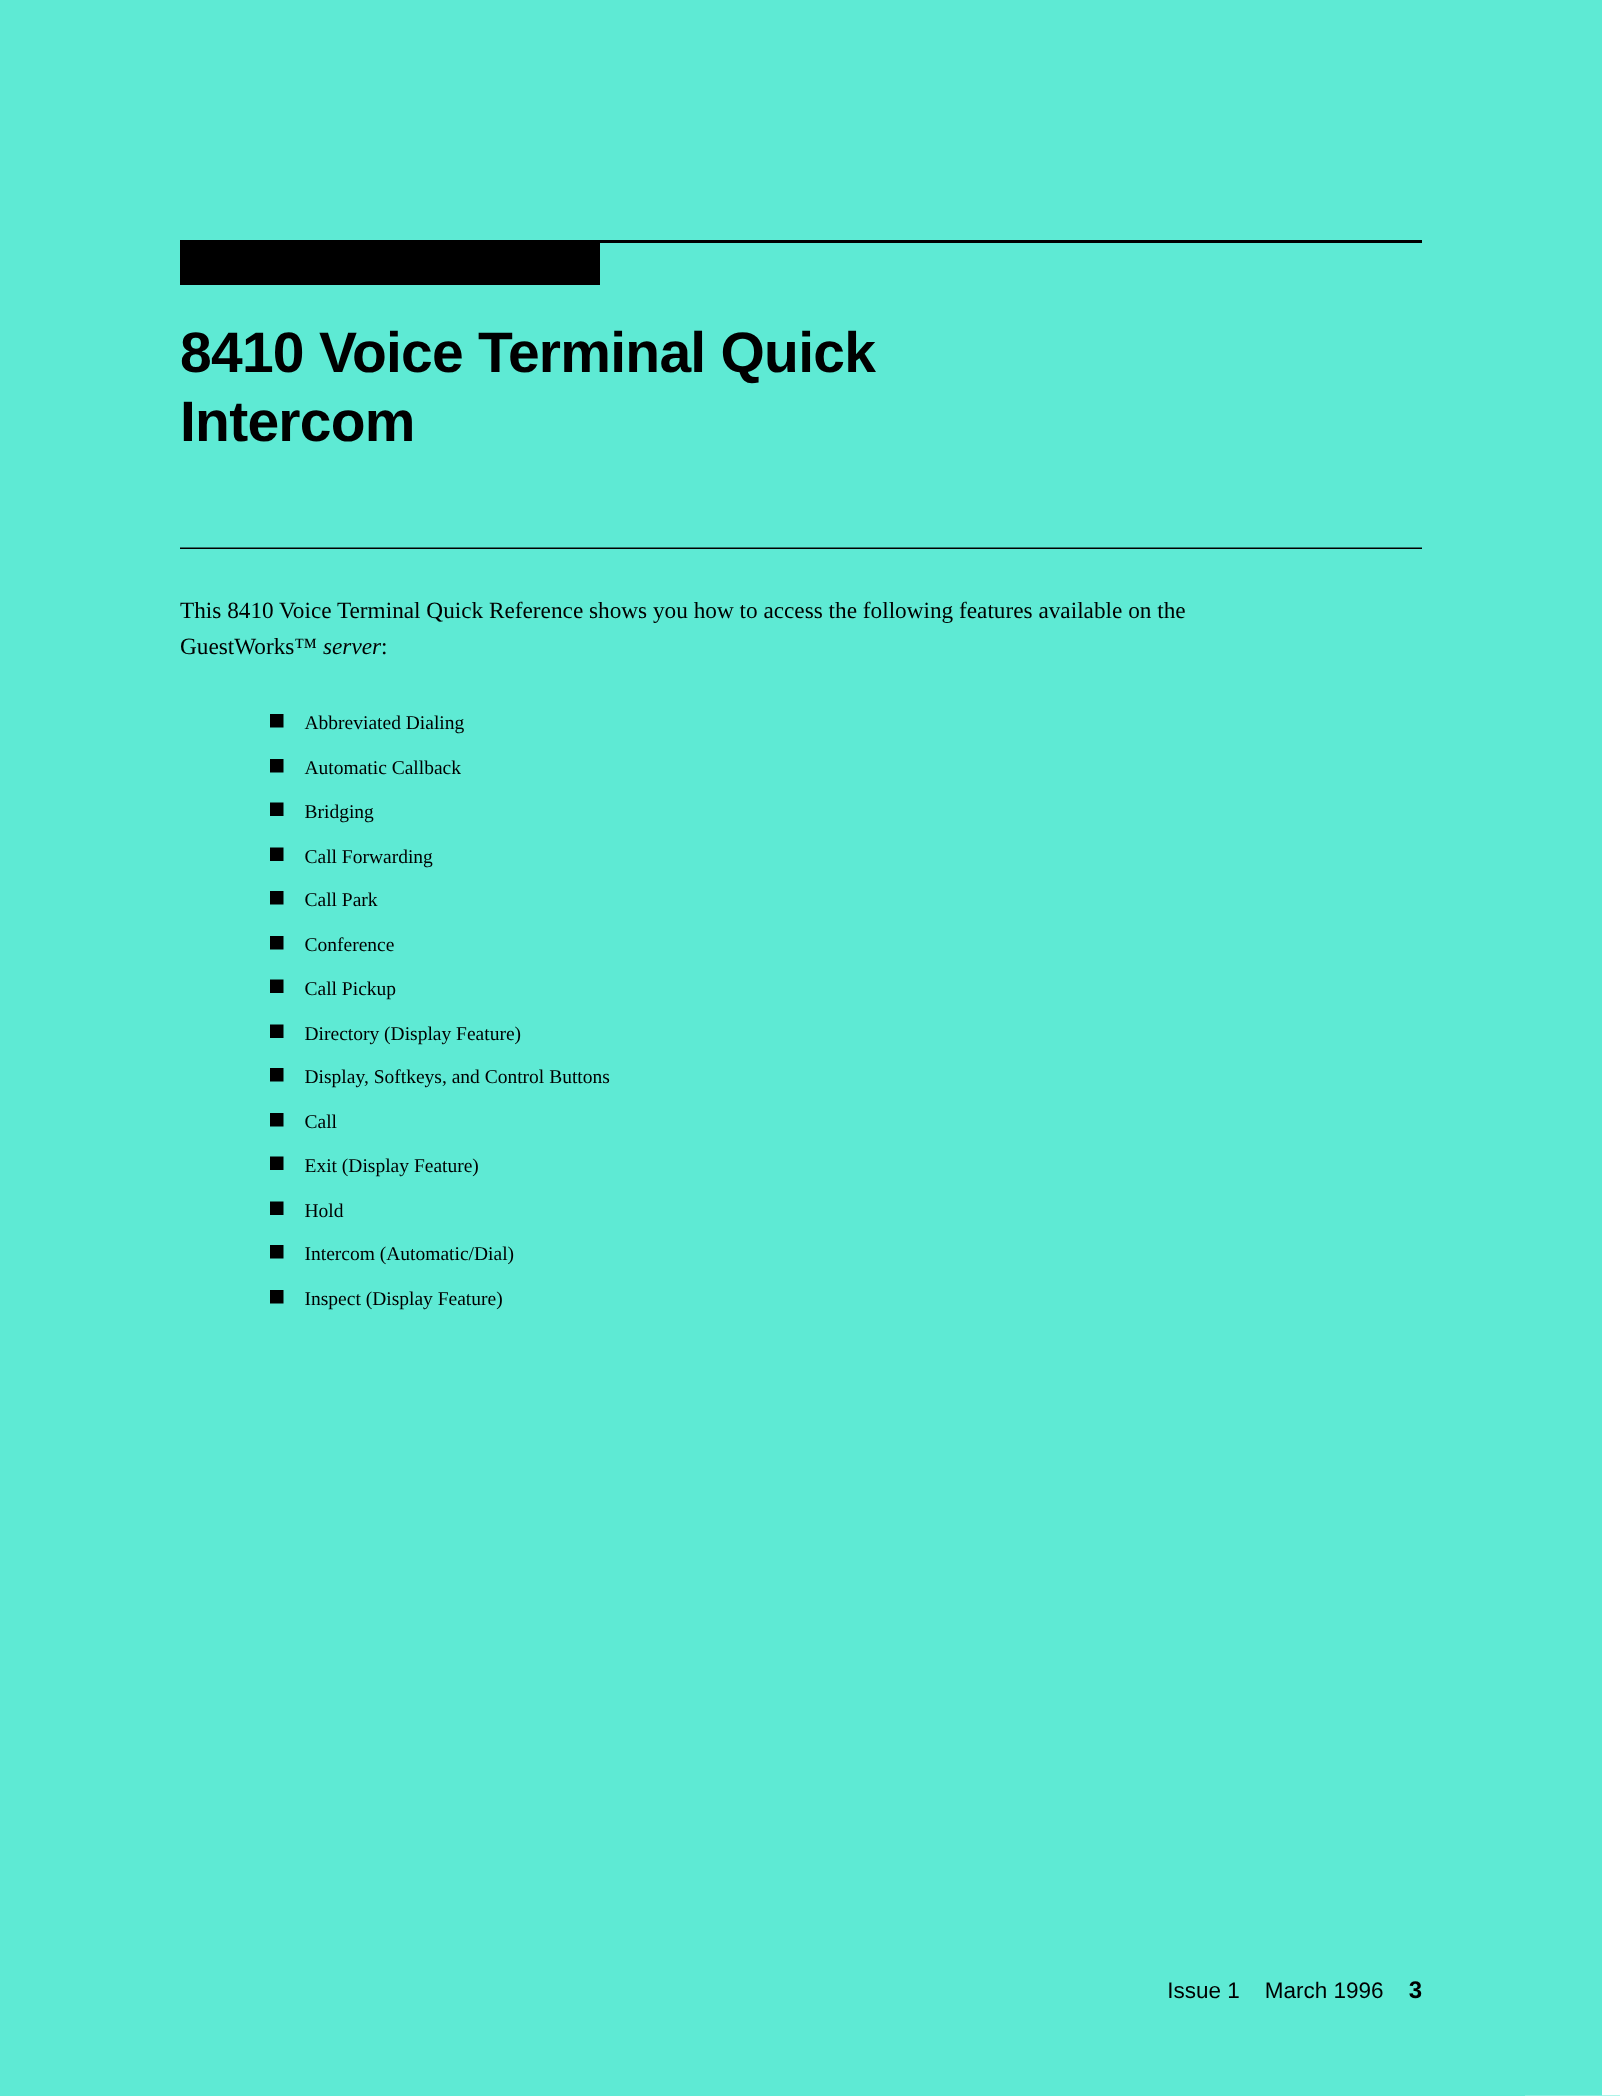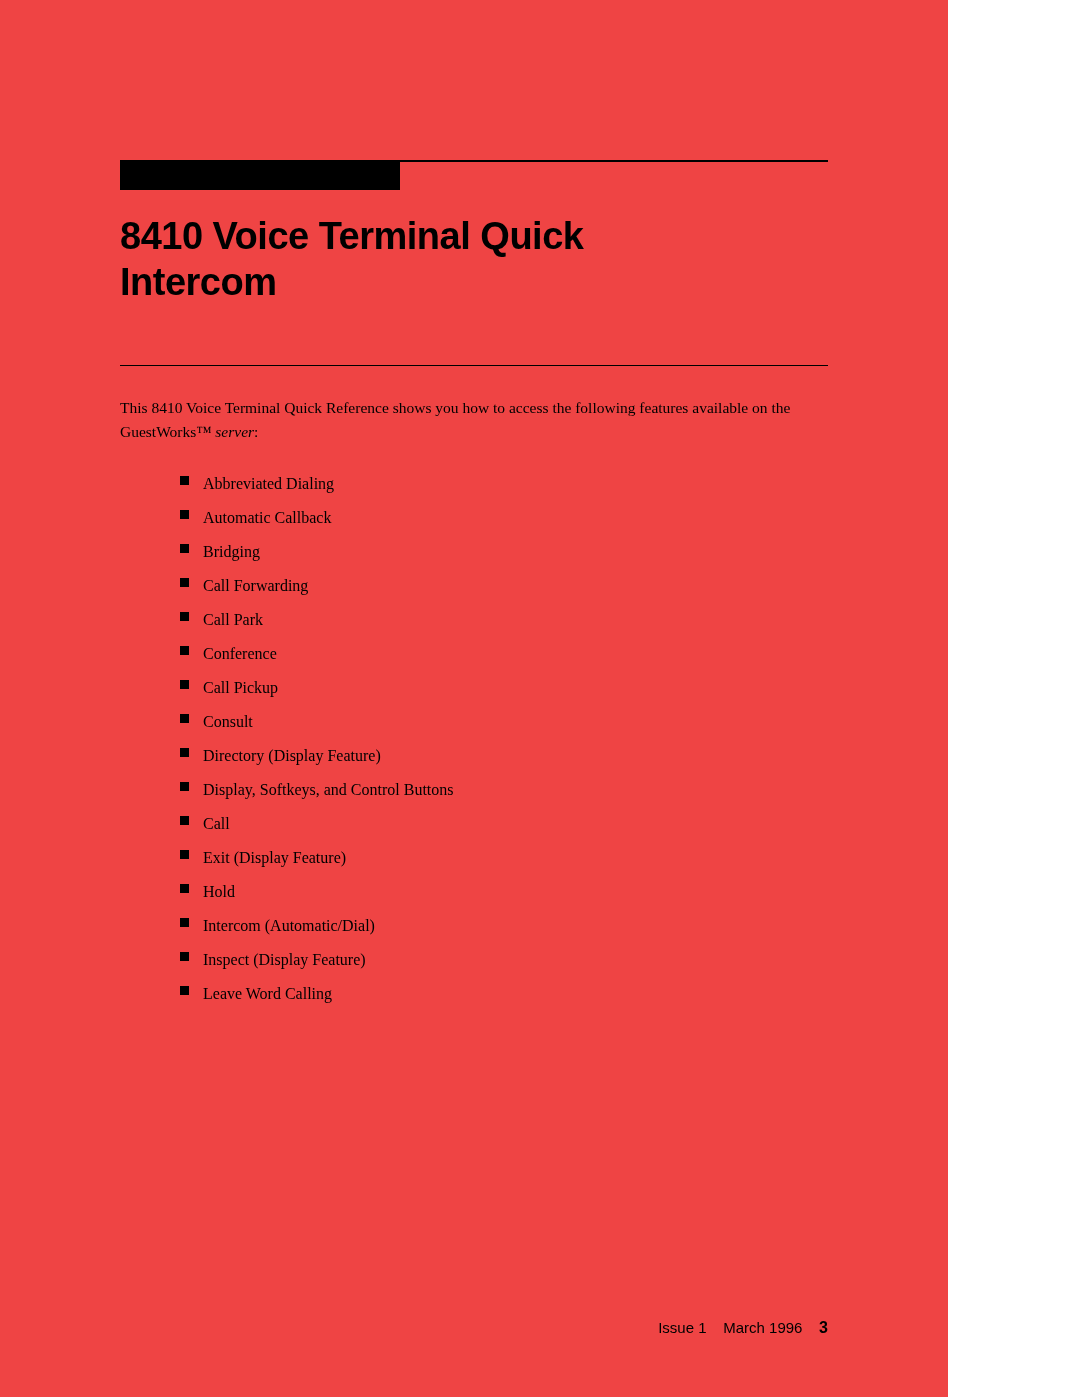--- a/index.html
+++ b/index.html
@@ -11,23 +11,23 @@
     body {
       background: #ffffff;
       font-family: 'Times New Roman', Times, serif;
       width: 1080px;
       min-height: 1397px;
       position: relative;
       overflow-x: hidden;
     }
 
     .page {
-      width: 948px;
+      width: 1068px;
       min-height: 1397px;
-      background: #ef4444;
+      background: #5eead4;
       padding: 0;
       position: relative;
     }
 
     
     .top-header {
       position: relative;
       padding-top: 160px;
       padding-left: 120px;
       padding-right: 120px;
@@ -90,21 +90,21 @@
     .feature-list {
       list-style: none;
       padding: 0;
       margin: 0 0 0 60px;
     }
 
     .feature-list li {
       display: flex;
       align-items: flex-start;
       margin-bottom: 10px;
-      font-size: 16px;
+      font-size: 13px;
       color: #000;
       line-height: 1.5;
       text-align: center;
     }
 
     .bullet-square {
       display: inline-block;
       width: 9px;
       height: 9px;
       background: #000;
@@ -177,24 +177,20 @@
         <li>
           <span class="bullet-square"></span>
           <span>Conference</span>
         </li>
         <li>
           <span class="bullet-square"></span>
           <span>Call Pickup</span>
         </li>
         <li>
           <span class="bullet-square"></span>
-          <span>Consult</span>
-        </li>
-        <li>
-          <span class="bullet-square"></span>
           <span>Directory (Display Feature)</span>
         </li>
         <li>
           <span class="bullet-square"></span>
           <span>Display, Softkeys, and Control Buttons</span>
         </li>
         <li>
           <span class="bullet-square"></span>
           <span>Call</span>
         </li>
@@ -206,24 +202,20 @@
           <span class="bullet-square"></span>
           <span>Hold</span>
         </li>
         <li>
           <span class="bullet-square"></span>
           <span>Intercom (Automatic/Dial)</span>
         </li>
         <li>
           <span class="bullet-square"></span>
           <span>Inspect (Display Feature)</span>
-        </li>
-        <li>
-          <span class="bullet-square"></span>
-          <span>Leave Word Calling</span>
         </li>
       </ul>
 
   </div>
 
   <div class="page-footer">
     <span>Issue 1</span>&nbsp;&nbsp;&nbsp;
     <span>March 1996</span>&nbsp;&nbsp;&nbsp;
     <span class="footer-page-number">3</span>
   </div>

